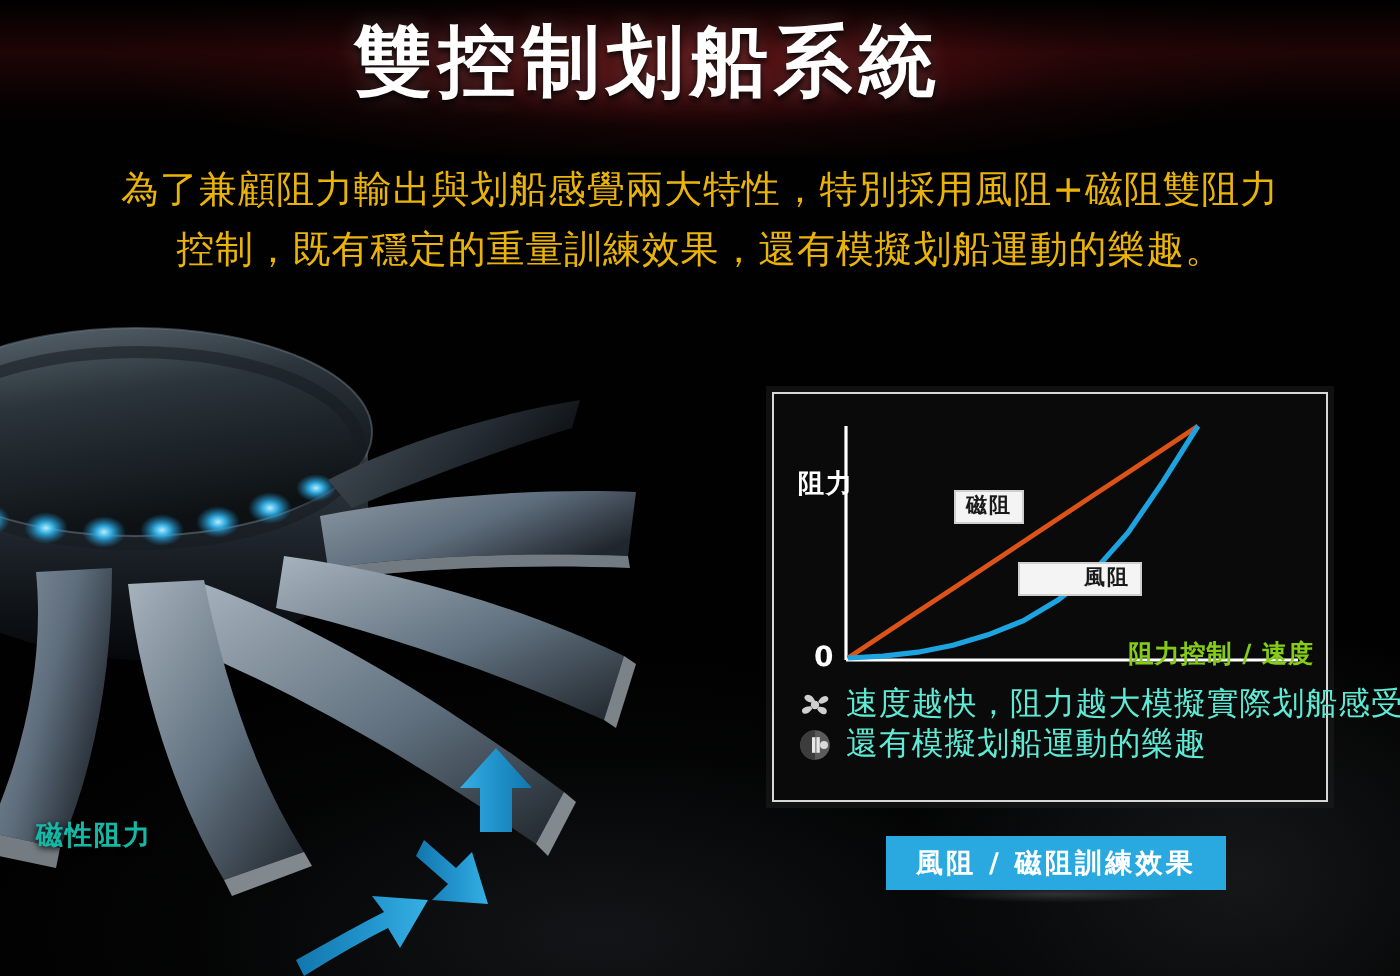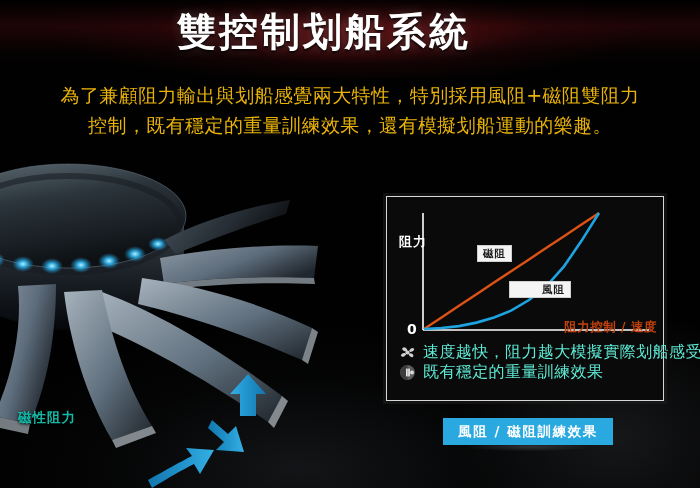--- a/index.html
+++ b/index.html
@@ -81,21 +81,21 @@
   }
   .panel-inner{position:absolute;inset:0;}
   .chart-svg{position:absolute;left:0;top:0;}
 
   .axis-y-label{
     position:absolute;left:12px;top:12px;
     color:#fff;font-size:13px;font-weight:bold;letter-spacing:1px;margin-top:24px;
   }
   .axis-x-label{
     position:absolute;right:6px;top:122px;
-    color:#c2410c;font-size:12.5px;font-weight:bold;letter-spacing:0.5px;
+    color:#84cc16;font-size:12.5px;font-weight:bold;letter-spacing:0.5px;
     white-space:nowrap;
   }
   .axis-origin{
     position:absolute;left:20px;top:124px;
     color:#fff;font-size:14px;font-weight:bold;
   }
   .series-tag{
     position:absolute;
     background:#f4f4f4;
     color:#1a1a1a;
@@ -285,21 +285,21 @@
         <div class="legend-row">
           <span class="legend-icon">
             <svg width="17" height="17" viewBox="0 0 17 17">
               <circle cx="8.5" cy="8.5" r="7.4" fill="#5b5b5b"></circle>
               <path d="M8.5 1.1 A7.4 7.4 0 0 0 8.5 15.9 Z" fill="#3c3c3c"></path>
               <rect x="7.0" y="4.6" width="1.7" height="7.8" fill="#e8e8e8"></rect>
               <rect x="9.2" y="4.6" width="1.7" height="7.8" fill="#e8e8e8"></rect>
               <circle cx="13.0" cy="8.5" r="2.0" fill="#d8d8d8"></circle>
             </svg>
           </span>
-          <span class="legend-text">既有穩定的重量訓練效果</span>
+          <span class="legend-text">還有模擬划船運動的樂趣</span>
         </div>
       </div>
 
     </div>
   </div>
 
   <div class="cta-shadow"></div>
   <div class="cta">風阻 / 磁阻訓練效果</div>
 
 </div>

